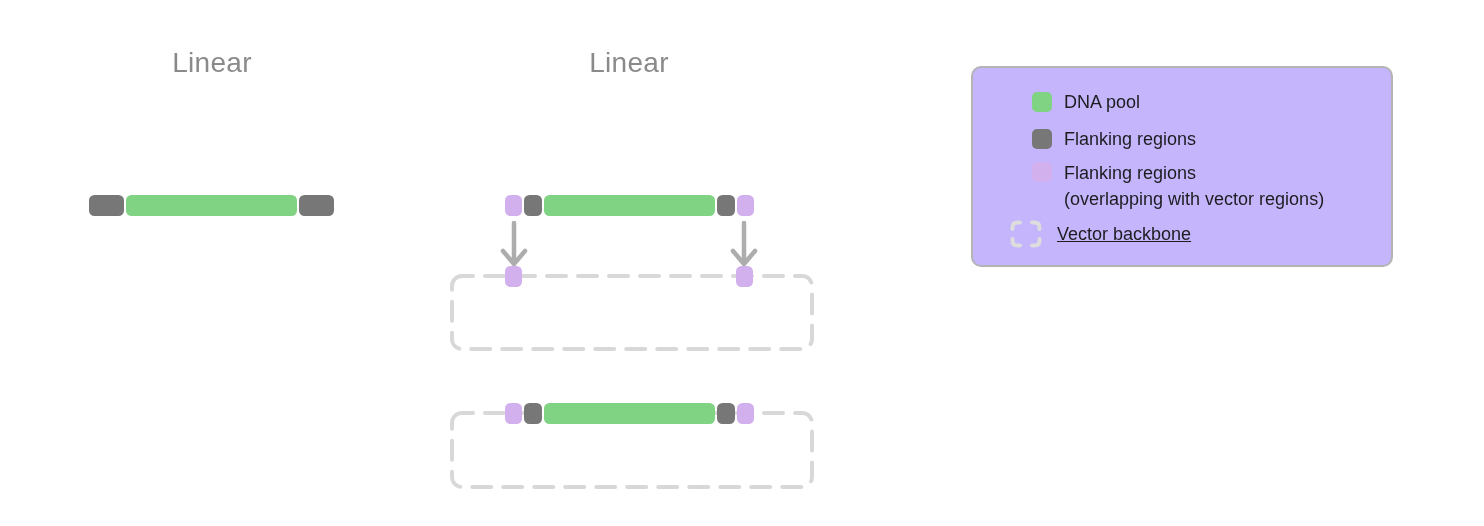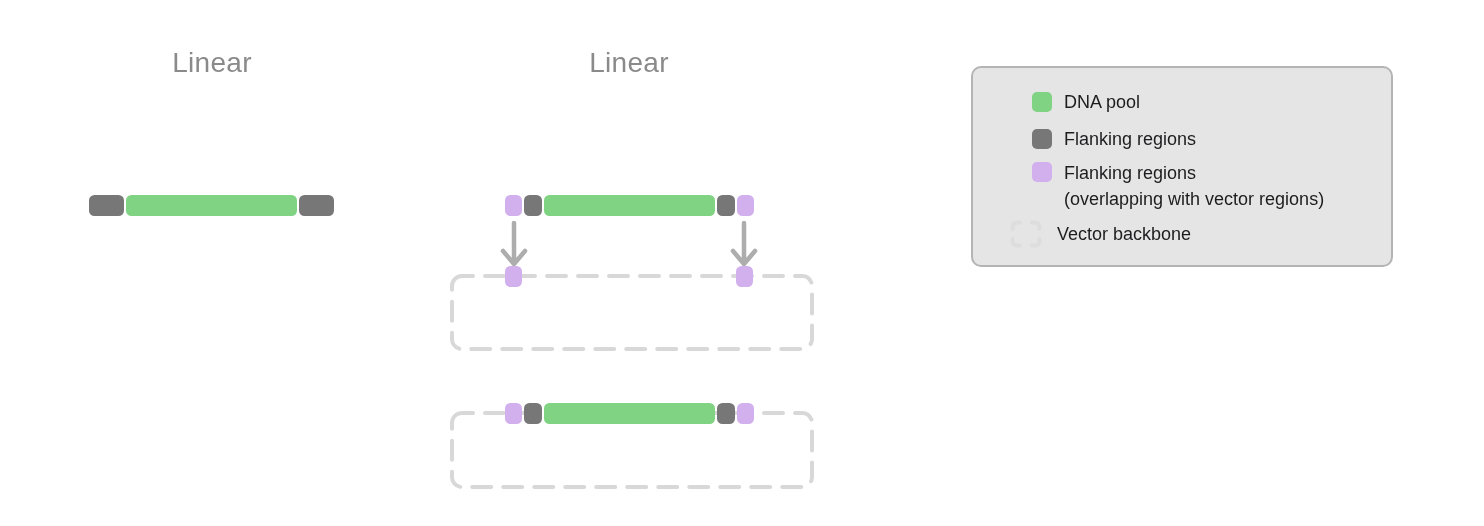--- a/index.html
+++ b/index.html
@@ -91,21 +91,21 @@
   
   .legend {
     position: absolute;
     left: 971px;
     top: 66px;
     width: 422px;
     height: 201px;
     box-sizing: border-box;
     border: 2.5px solid var(--legend_border, #b4b4b4);
     border-radius: 10px;
-    background: #e5e5e5;
+    background: #c4b5fd;
     padding-top: 24px;
   }
   .legend-row {
     display: flex;
     align-items: flex-start;
     margin-left: 59px;
   }
   .legend-row.r1 { margin-bottom: 17px; }
   .legend-row.r2 { margin-bottom: 13px; }
   .legend-row.r3 { margin-bottom: 7px; }
@@ -126,21 +126,21 @@
     color: var(--legend_text, #1d1d1f);
   }
   .legend-text.two-line { line-height: 26px; margin-top: -2px; }
   .bracket-icon { width: 34px; height: 30px; margin-right: 14px; flex: none; }
   .bracket-icon path {
     fill: none;
     stroke: var(--legend_dash_icon, #dddddd);
     stroke-width: 4;
     stroke-linecap: round;
   }
-  .legend-row.r4 .legend-text { line-height: 30px; }
+  .legend-row.r4 .legend-text { line-height: 30px; text-decoration: underline; }
 </style>
 </head>
 <body>
 
 <div class="canvas">
 
   <div class="col-title linear">Linear</div>
   <div class="col-title vector">Linear</div>
 
   <div class="bar linear-bar">

